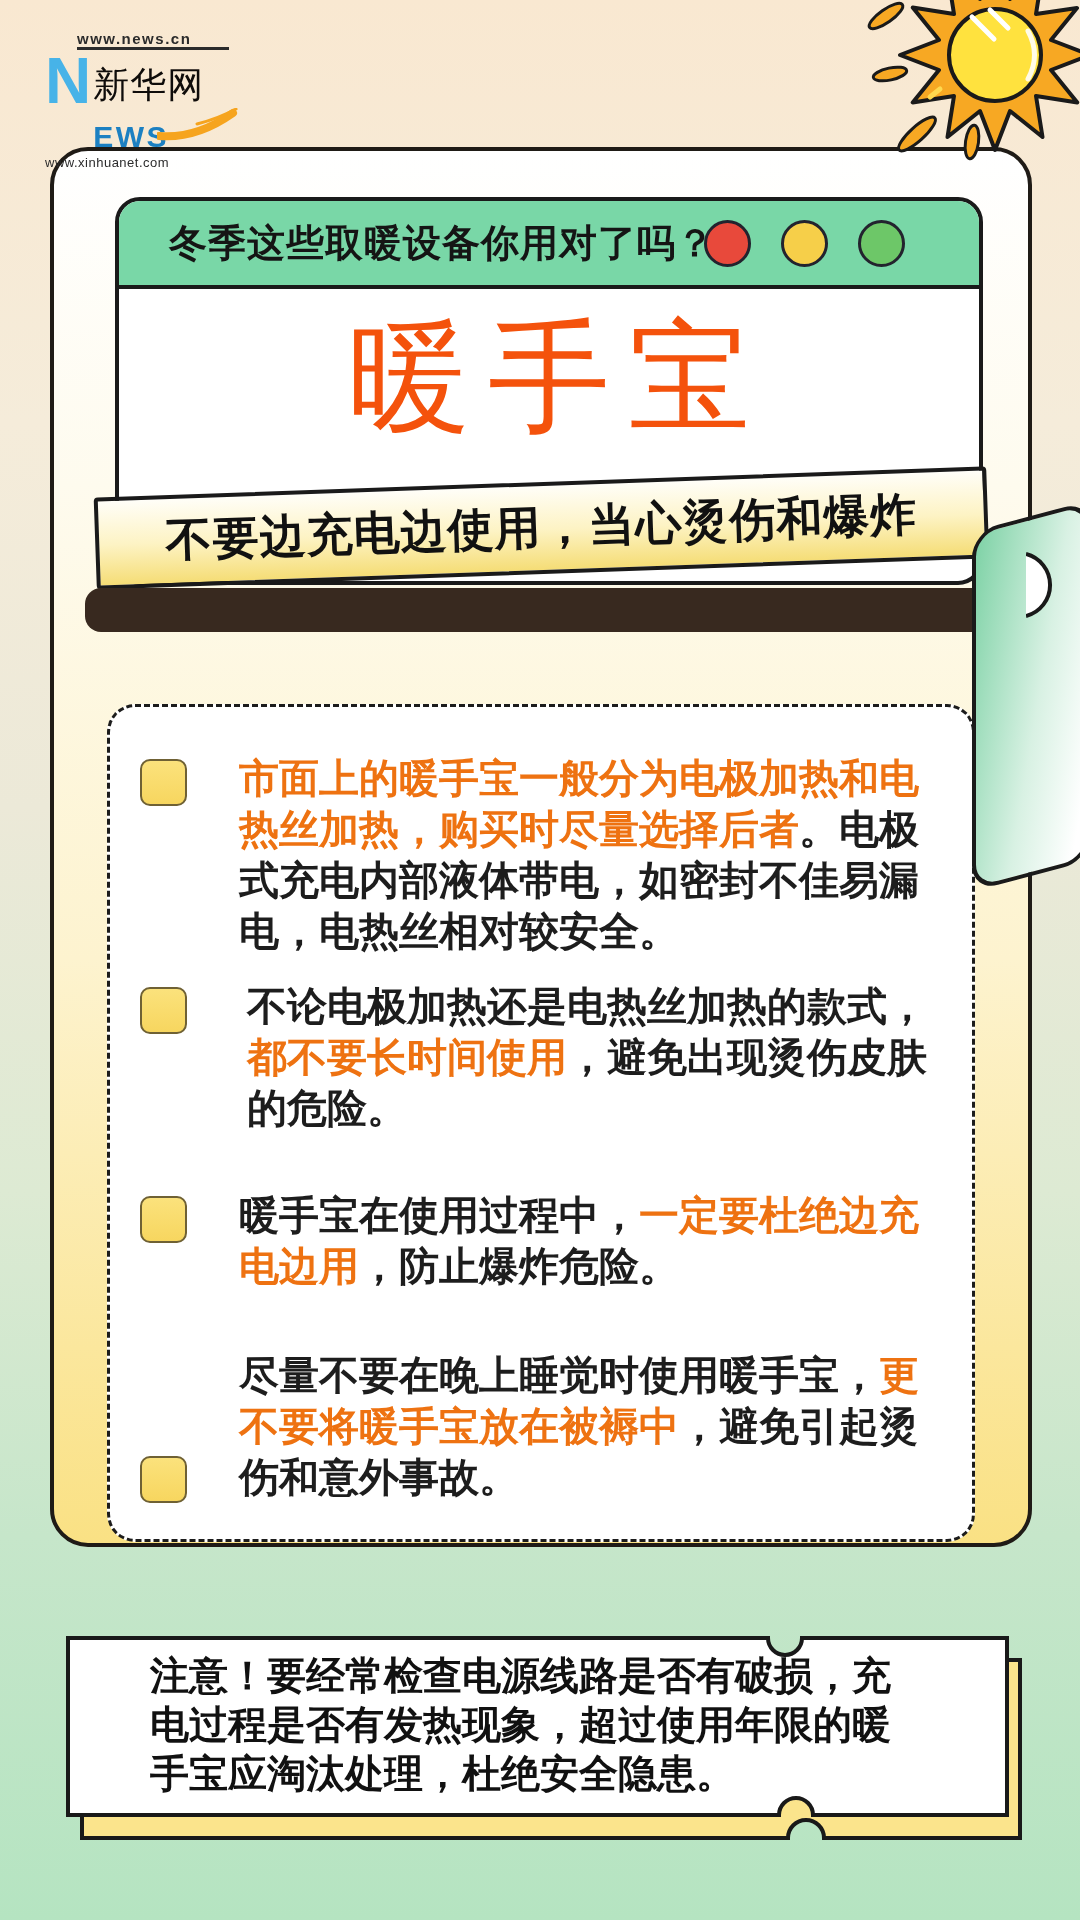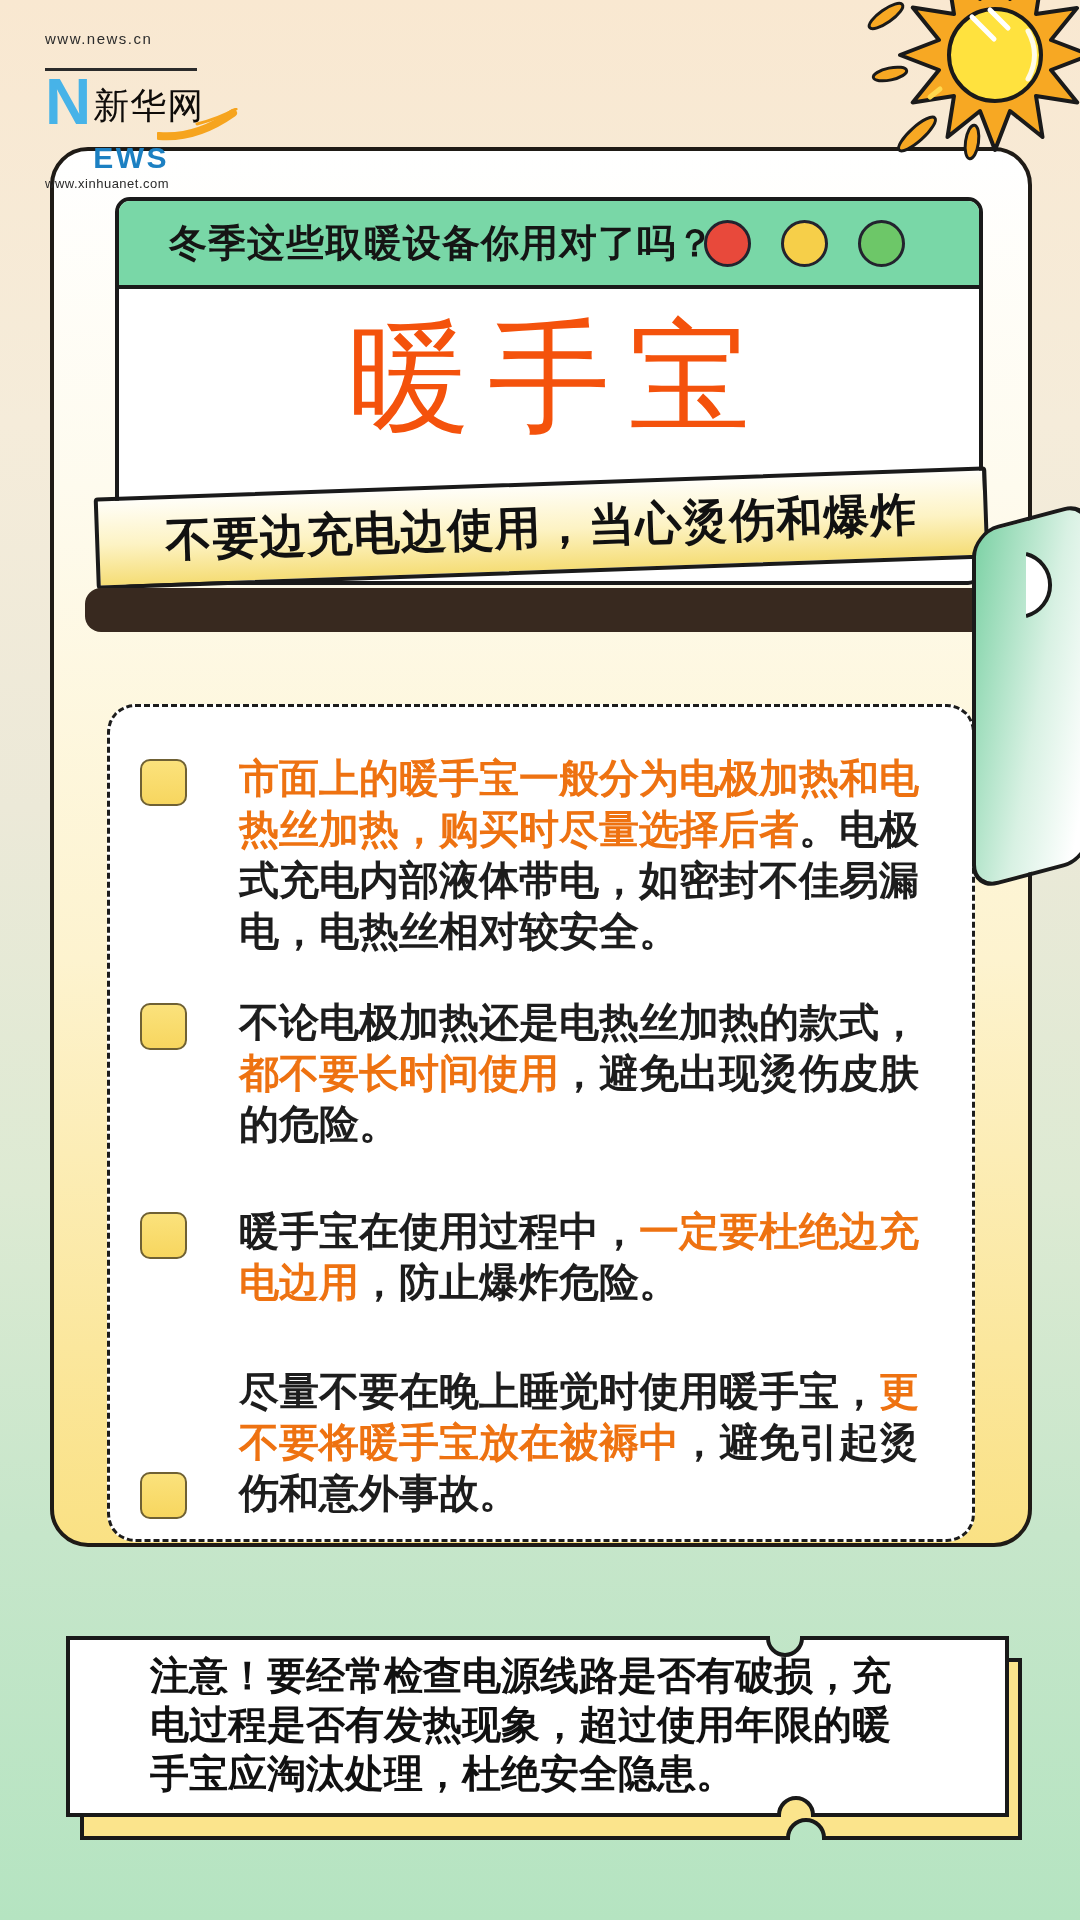--- a/index.html
+++ b/index.html
@@ -4,41 +4,41 @@
 <style>
   html,body{margin:0;padding:0;background:#ffffff;}
   *{box-sizing:border-box;}
   .poster{
     position:relative;width:1080px;height:1920px;overflow:hidden;
     font-family:"Liberation Sans","DejaVu Sans",sans-serif;
     background:linear-gradient(180deg,#f9e8d1 0%,#f5ecda 22%,#ece9d8 42%,#ddead3 62%,#c6e6ca 80%,#b5e4c1 100%);
   }
   
   .logo{position:absolute;left:45px;top:30px;width:190px;}
-  .logo-top{font-size:15px;font-weight:normal;letter-spacing:1.5px;color:#2b2b2b;
-    border-bottom:3px solid #2b2b2b;padding-bottom:21px;width:152px;}
+  .logo-top{font-size:15px;font-weight:bold;letter-spacing:1.5px;color:#2b2b2b;
+    border-bottom:3px solid #2b2b2b;padding-bottom:0;width:152px;margin-left:32px;}
   .logo-row{display:flex;margin-top:3px;align-items:flex-start;}
   .logo-n{font-size:64px;line-height:56px;font-weight:900;color:var(--logo-blue-light);}
   .logo-col{margin-left:2px;}
   .logo-cn{font-size:36px;line-height:36px;font-weight:400;letter-spacing:1px;color:#0f0c0a;margin-top:14px;}
   .logo-ews{font-size:30px;line-height:30px;font-weight:900;letter-spacing:2.5px;color:var(--logo-blue);margin-top:19px;}
   .logo-swoosh{position:absolute;left:112px;top:78px;}
   .logo-bottom{font-size:13px;letter-spacing:.5px;color:#2b2b2b;margin-top:3px;}
   
   .sun{position:absolute;left:855px;top:-20px;}
   
   .outer-card{
     position:absolute;left:50px;top:147px;width:982px;height:1400px;
     border:4px solid #1f1b16;border-radius:38px;
     background:linear-gradient(180deg,#ffffff 0%,#fefbee 24%,#fdf3cf 58%,#fae184 100%);
   }
   
   .window{
     position:absolute;left:115px;top:197px;width:868px;height:388px;
-    background:#ffffff;border:4px solid #1a1a1a;border-radius:15px;overflow:hidden;
+    background:#ffffff;border:4px solid #1a1a1a;border-radius:25px;overflow:hidden;
   }
   .window-header{
     position:relative;height:88px;background:var(--header-green);
     border-bottom:4px solid #1a1a1a;display:flex;align-items:center;
   }
   .window-header-title{margin-left:50px;font-size:38px;font-weight:bold;letter-spacing:1px;color:#151515;}
   .traffic-lights{position:absolute;right:74px;top:0;height:100%;display:flex;align-items:center;gap:30px;}
   .tl{width:47px;height:47px;border-radius:50%;border:3.5px solid #23232e;}
   .window-title{
     margin-top:24px;text-align:center;font-size:122px;font-weight:400;
@@ -61,21 +61,21 @@
     background:linear-gradient(100deg,var(--tab-green) 0%,#d8f1e3 55%,#ffffff 92%);
     transform:skewY(-15deg);
   }
   .edge-bump{position:absolute;left:1026px;top:550px;}
   
   .content-card{
     position:absolute;left:107px;top:704px;width:868px;height:838px;
     background:#ffffff;border:3px dashed #1c1c1c;border-radius:28px;
   }
   .bullet{display:flex;padding-left:30px;}
-  .bullet.b1{margin-top:46px;} .bullet.b2{margin-top:40px;}
+  .bullet.b1{margin-top:46px;} .bullet.b2{margin-top:24px;gap:8px;}
   .bullet.b3{margin-top:56px;} .bullet.b4{margin-top:58px;align-items:flex-end;}
   .cb{
     flex:none;width:47px;height:47px;margin-top:6px;border-radius:10px;
     background:linear-gradient(180deg,#fbe27c,#f7d65f);border:2px solid #6f6134;
   }
   .btext{margin-left:52px;width:700px;font-size:40px;line-height:51px;font-weight:bold;}
   .seg-orange{color:var(--accent-orange);}
   .seg-dark{color:var(--text-dark);}
   
   .note-svg{position:absolute;left:60px;top:1630px;}

